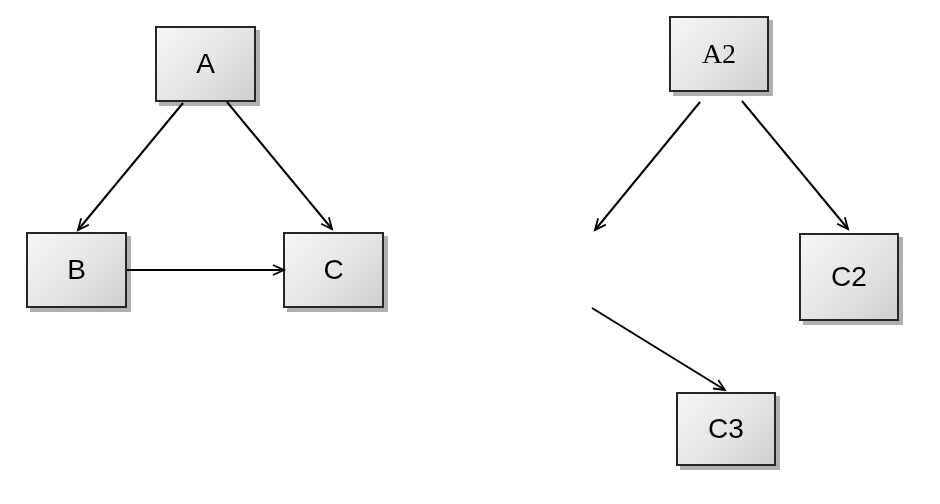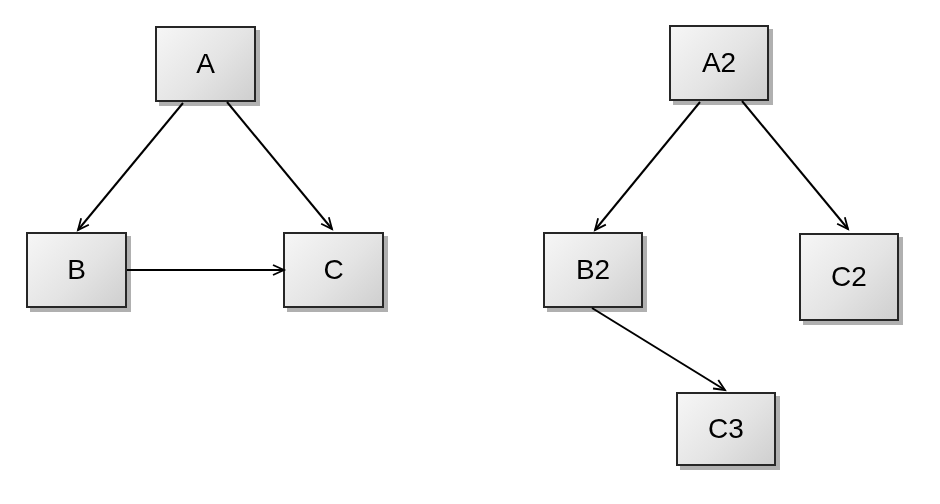--- a/index.html
+++ b/index.html
@@ -53,27 +53,24 @@
   </div>
 
   <div class="node" style="left:26px; top:232px; width:101px; height:76px;">
     <span class="node-label">B</span>
   </div>
 
   <div class="node" style="left:283px; top:232px; width:101px; height:76px;">
     <span class="node-label">C</span>
   </div>
 
-  <div class="node" style="left:669px; top:25px; width:100px; height:76px;">
+  <div class="node" style="left:669px; top:16px; width:100px; height:76px;font-family:Liberation Serif, serif;">
     <span class="node-label">A2</span>
   </div>
 
-  <div class="node" style="left:543px; top:232px; width:100px; height:76px;">
-    <span class="node-label">B2</span>
-  </div>
 
   <div class="node" style="left:799px; top:233px; width:100px; height:88px;">
     <span class="node-label">C2</span>
   </div>
 
   <div class="node" style="left:676px; top:392px; width:100px; height:74px;text-align:center;">
     <span class="node-label">C3</span>
   </div>
 
   <svg class="edges" width="940" height="504" viewBox="0 0 940 504">

